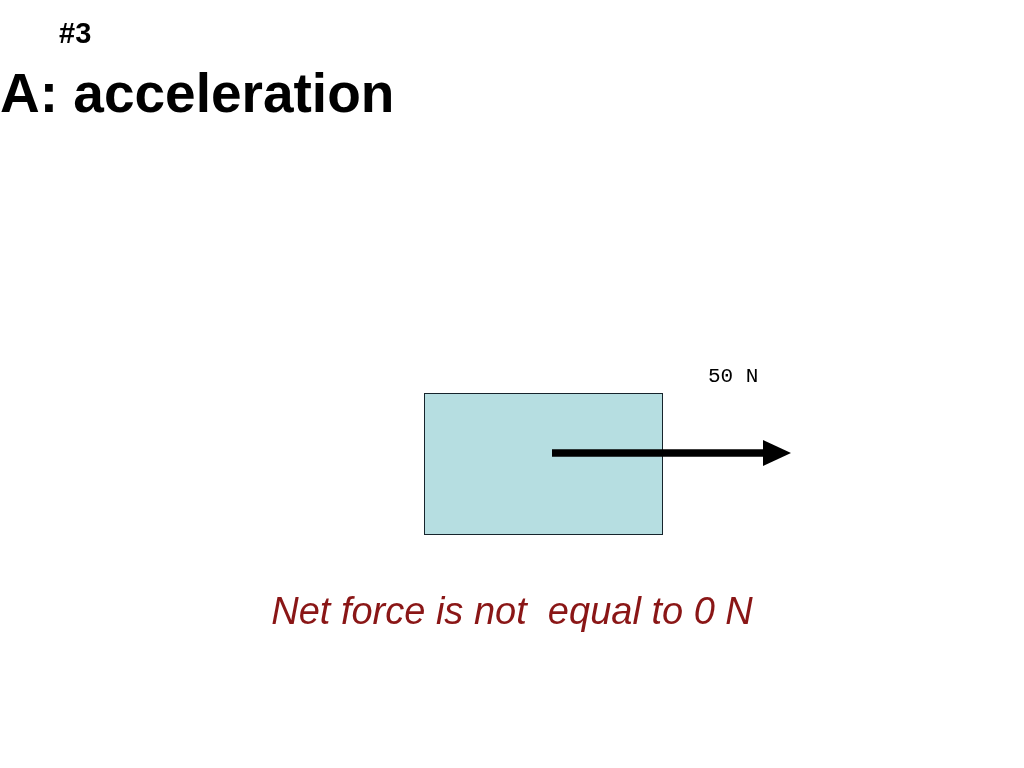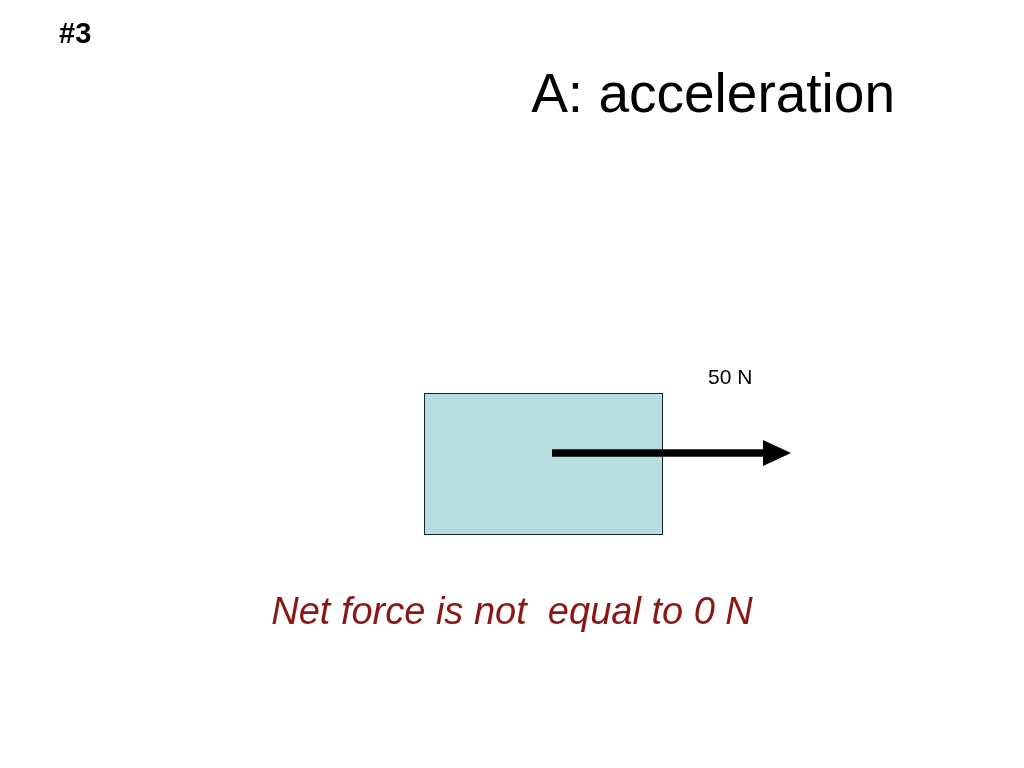--- a/index.html
+++ b/index.html
@@ -33,24 +33,24 @@
     line-height: 1;
     white-space: pre;
   }
 
   
   #title {
     position: absolute;
     left: 0px;
     top: 66px;
     width: 895px;
-    text-align: right;
+    text-align: left;
     font-family: "Liberation Sans", sans-serif;
     font-size: 55px;
-    font-weight: normal;
+    font-weight: bold;
     color: #000000;
     line-height: 1;
     white-space: pre;
   }
 
   
   #diagram {
     position: absolute;
     left: 0px;
     top: 0px;
@@ -75,21 +75,21 @@
     top: 432px;
     width: 250px;
     height: 42px;
     overflow: visible;
   }
 
   #force-label {
     position: absolute;
     left: 708px;
     top: 366px;
-    font-family: Liberation Sans, sans-serif;
+    font-family: Liberation Mono, monospace;
     font-size: 21px;
     color: #000000;
     line-height: 1;
     white-space: pre;
   }
 
   
   #caption {
     position: absolute;
     left: 0px;

